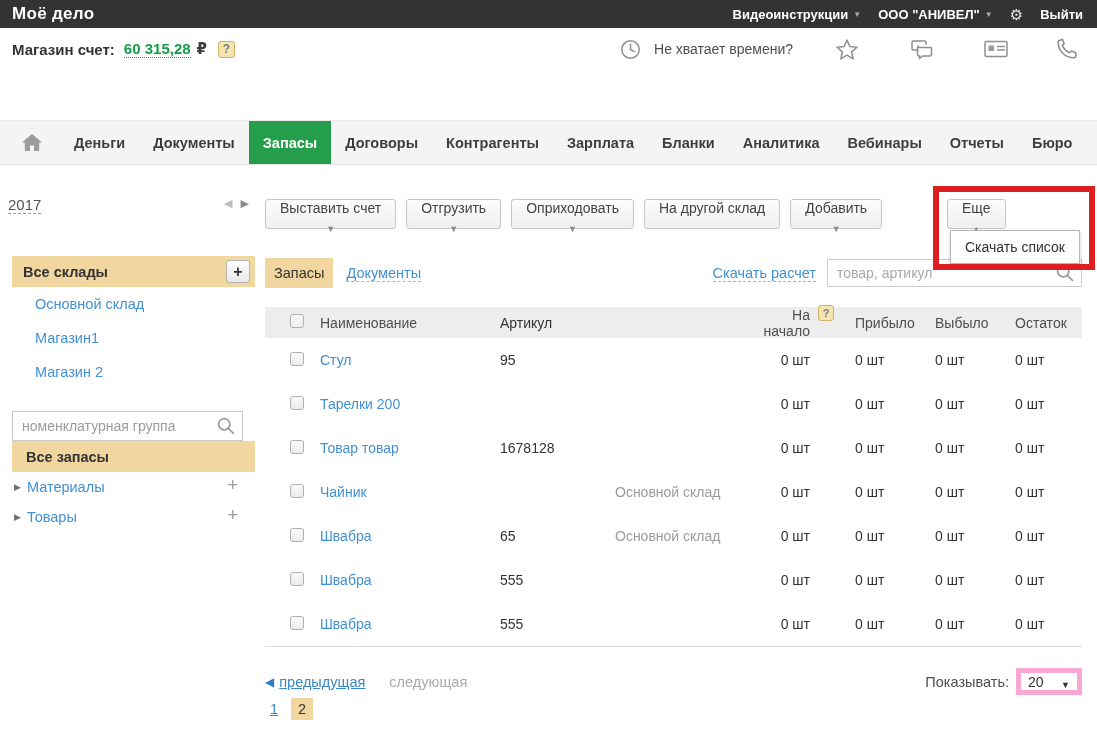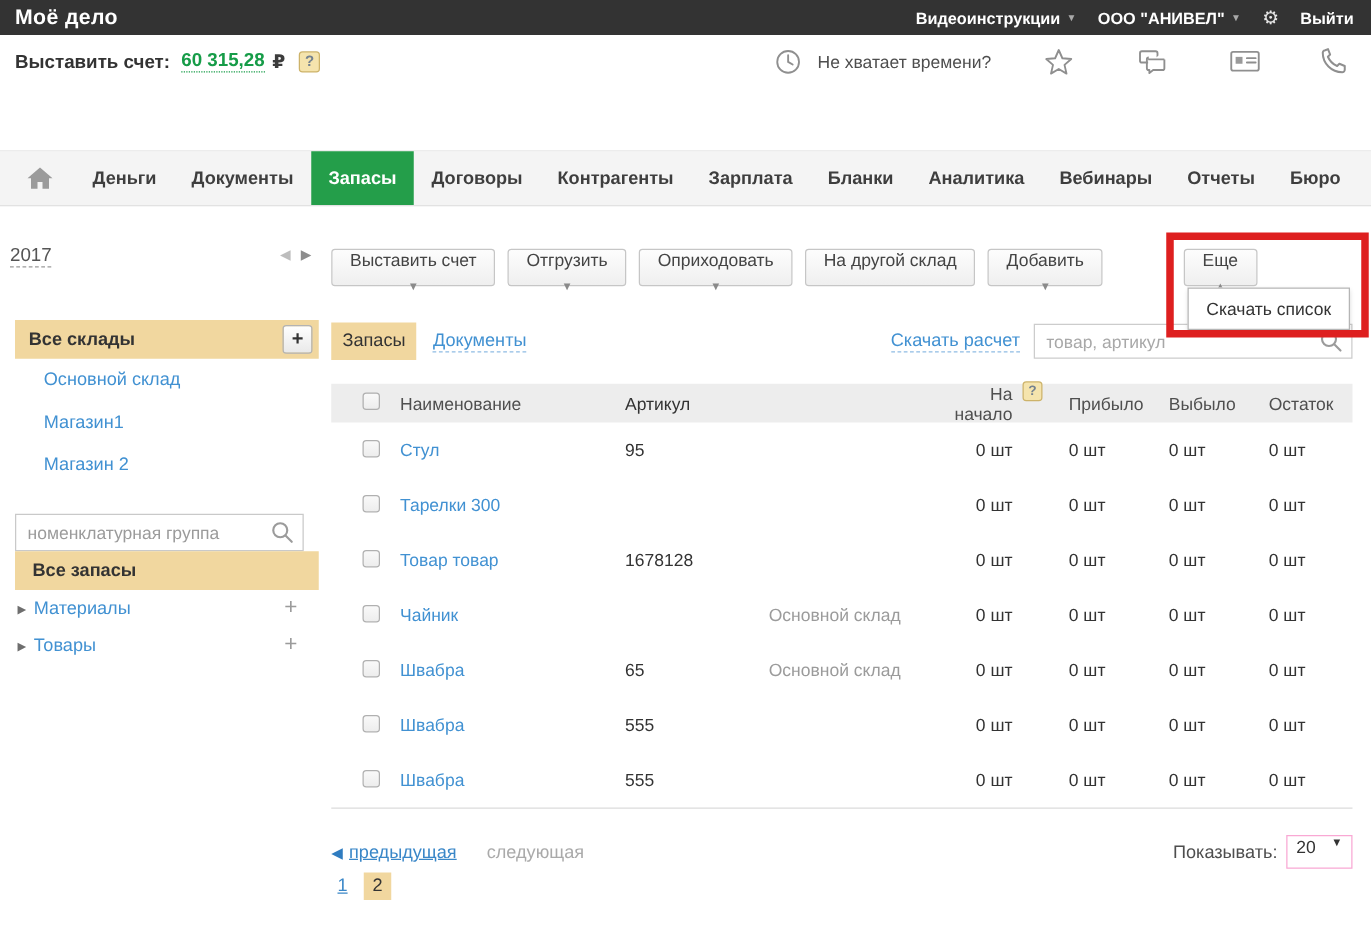--- a/index.html
+++ b/index.html
@@ -116,22 +116,22 @@
               background:linear-gradient(#f9f9f9,#ededed); display:inline-block; cursor:pointer; }
   .prod-link { color:#4191d2; }
 
   
   .pag-row { position:absolute; top:478px; left:0; right:0; display:flex; align-items:center; }
   .prev-arr { color:#2f7cc0; font-size:12px; margin-right:5px; }
   .prev-link { color:#3a87c8; font-size:14.5px; text-decoration:underline; }
   .next-label { margin-left:24px; color:#aaa; font-size:14.5px; }
   .show-wrap { margin-left:auto; display:flex; align-items:center; }
   .show-label { font-size:14.5px; color:#4e4e4e; margin-right:7px; }
-  .select { width:53px; height:27px; border:1px solid #f9a8d4; background:#fff; display:flex;
-            align-items:flex-start; padding:0 7px; cursor:pointer; }
+  .select { width:66px; height:27px; border:5px solid #f9a8d4; background:#fff; display:flex;
+            align-items:flex-end; padding:0 7px; cursor:pointer; }
   .select .val { font-size:14px; color:#333; }
   .select .sel-caret { margin-left:auto; font-size:9px; color:#333; }
   .pages-row { position:absolute; top:508px; left:5px; display:flex; align-items:center; gap:13px; }
   .page-link { color:#3a87c8; font-size:14.5px; text-decoration:underline; }
   .page-cur { width:22px; height:22px; background:#f1d79f; display:flex; align-items:center;
               justify-content:center; font-size:14.5px; color:#333; }
 
   
   .red-box { position:absolute; left:933px; top:186px; width:162px; height:84px;
              border:6px solid #de1f1f; z-index:10; pointer-events:none; }
@@ -151,21 +151,21 @@
     <span class="tb-link">
       <span>ООО "АНИВЕЛ"</span>
       <span class="caret-sm">▼</span>
     </span>
     <span class="gear">⚙</span>
     <span class="tb-link">Выйти</span>
   </div>
 </div>
 
 <div class="subheader">
-  <span class="acct-label">Выставить счет:</span>
+  <span class="acct-label">Магазин счет:</span>
   <span class="acct-value">60 315,28</span>
   <span class="acct-cur">₽</span>
   <span class="helpbadge acct-help">?</span>
 
   <div class="sub-icons">
     <span class="ic">
       <svg width="23" height="23" viewBox="0 0 23 23" fill="none" stroke="#8f8f8f" stroke-width="1.5">
         <circle cx="11.5" cy="11.5" r="8.7"></circle>
         <path d="M11.5 6.2 v5.3 l3.6 2.1" stroke-linecap="round"></path>
       </svg>
@@ -326,21 +326,21 @@
         <span class="c-name"><a class="prod-link">Стул</a></span>
         <span class="c-sku">95</span>
         <span class="c-wh"></span>
         <span class="c-start">0 шт</span>
         <span class="c-in">0 шт</span>
         <span class="c-out">0 шт</span>
         <span class="c-rest">0 шт</span>
       </div>
       <div class="trow">
         <span class="c-check"><span class="checkbox"></span></span>
-        <span class="c-name"><a class="prod-link">Тарелки 300</a></span>
+        <span class="c-name"><a class="prod-link">Тарелки 200</a></span>
         <span class="c-sku"></span>
         <span class="c-wh"></span>
         <span class="c-start">0 шт</span>
         <span class="c-in">0 шт</span>
         <span class="c-out">0 шт</span>
         <span class="c-rest">0 шт</span>
       </div>
       <div class="trow">
         <span class="c-check"><span class="checkbox"></span></span>
         <span class="c-name"><a class="prod-link">Товар товар</a></span>

